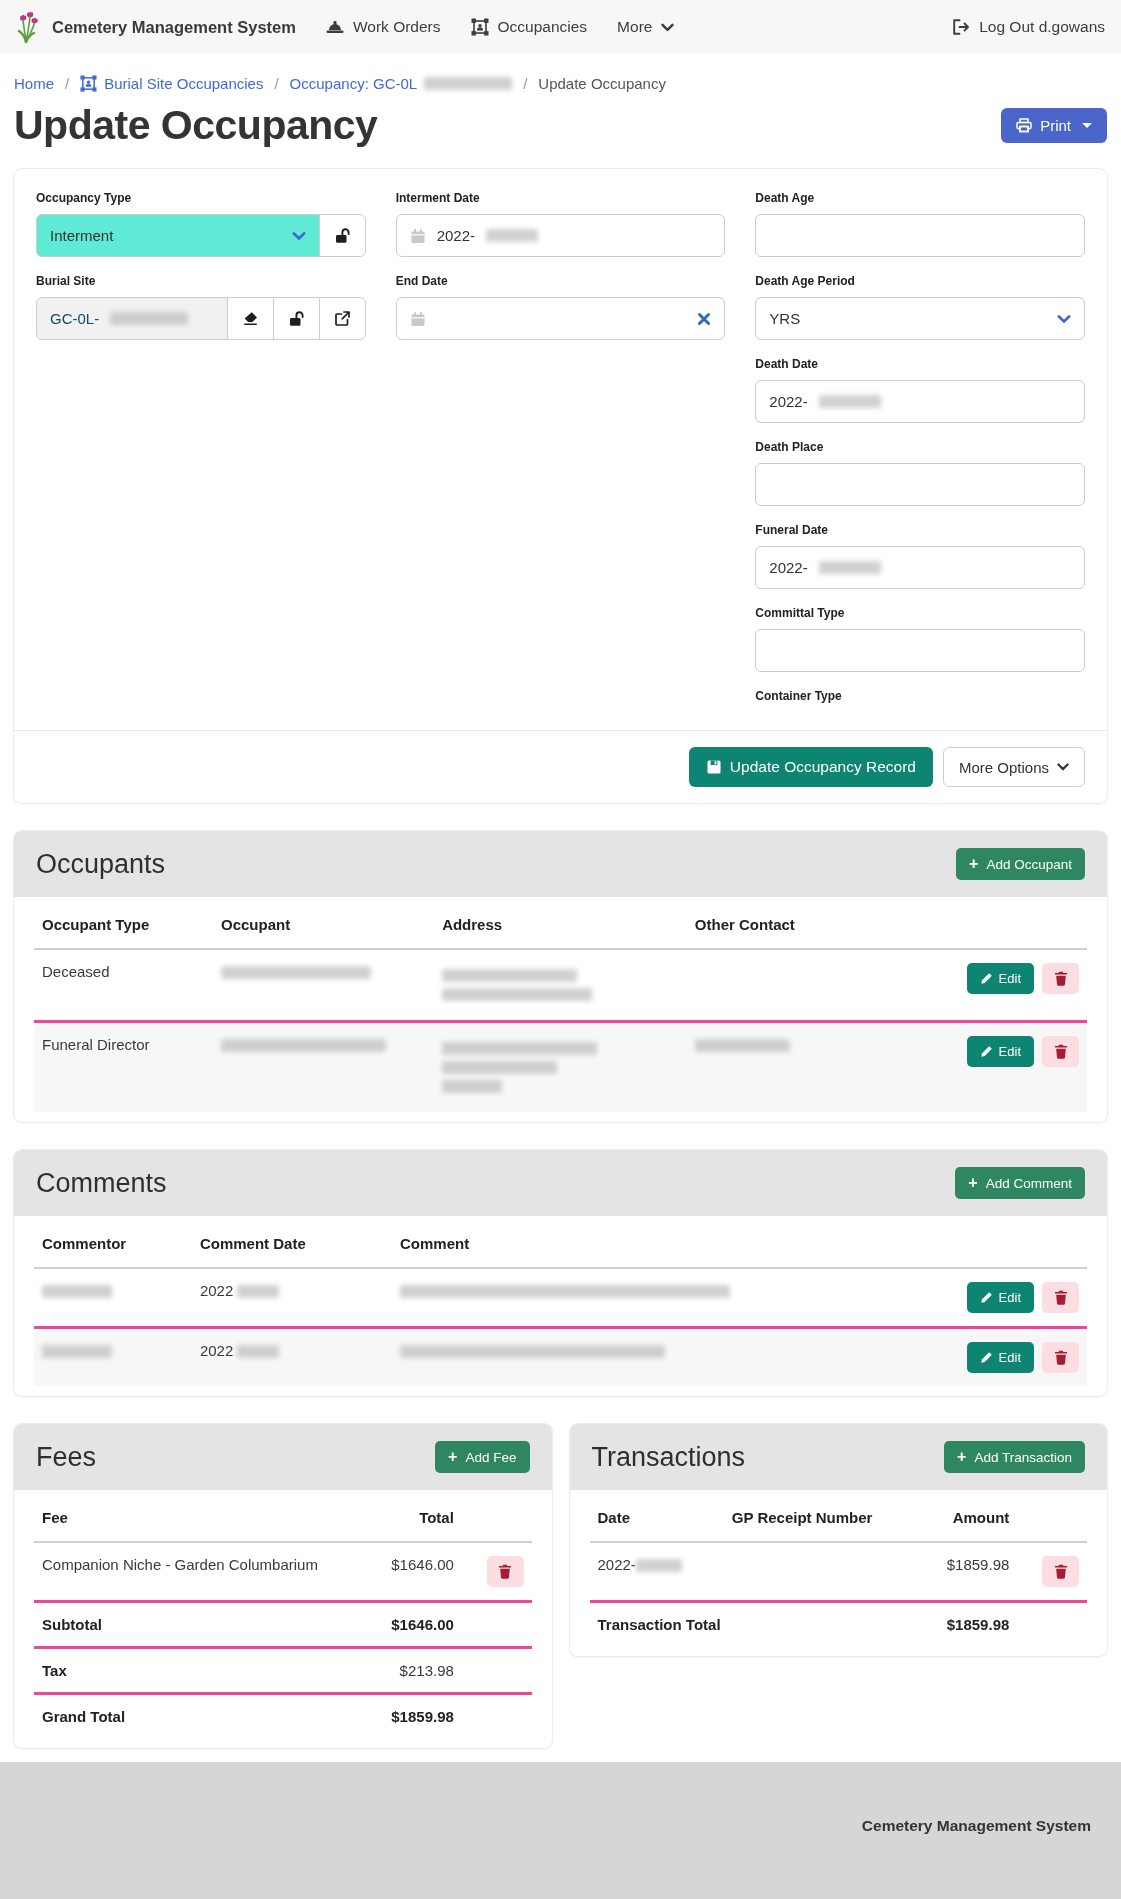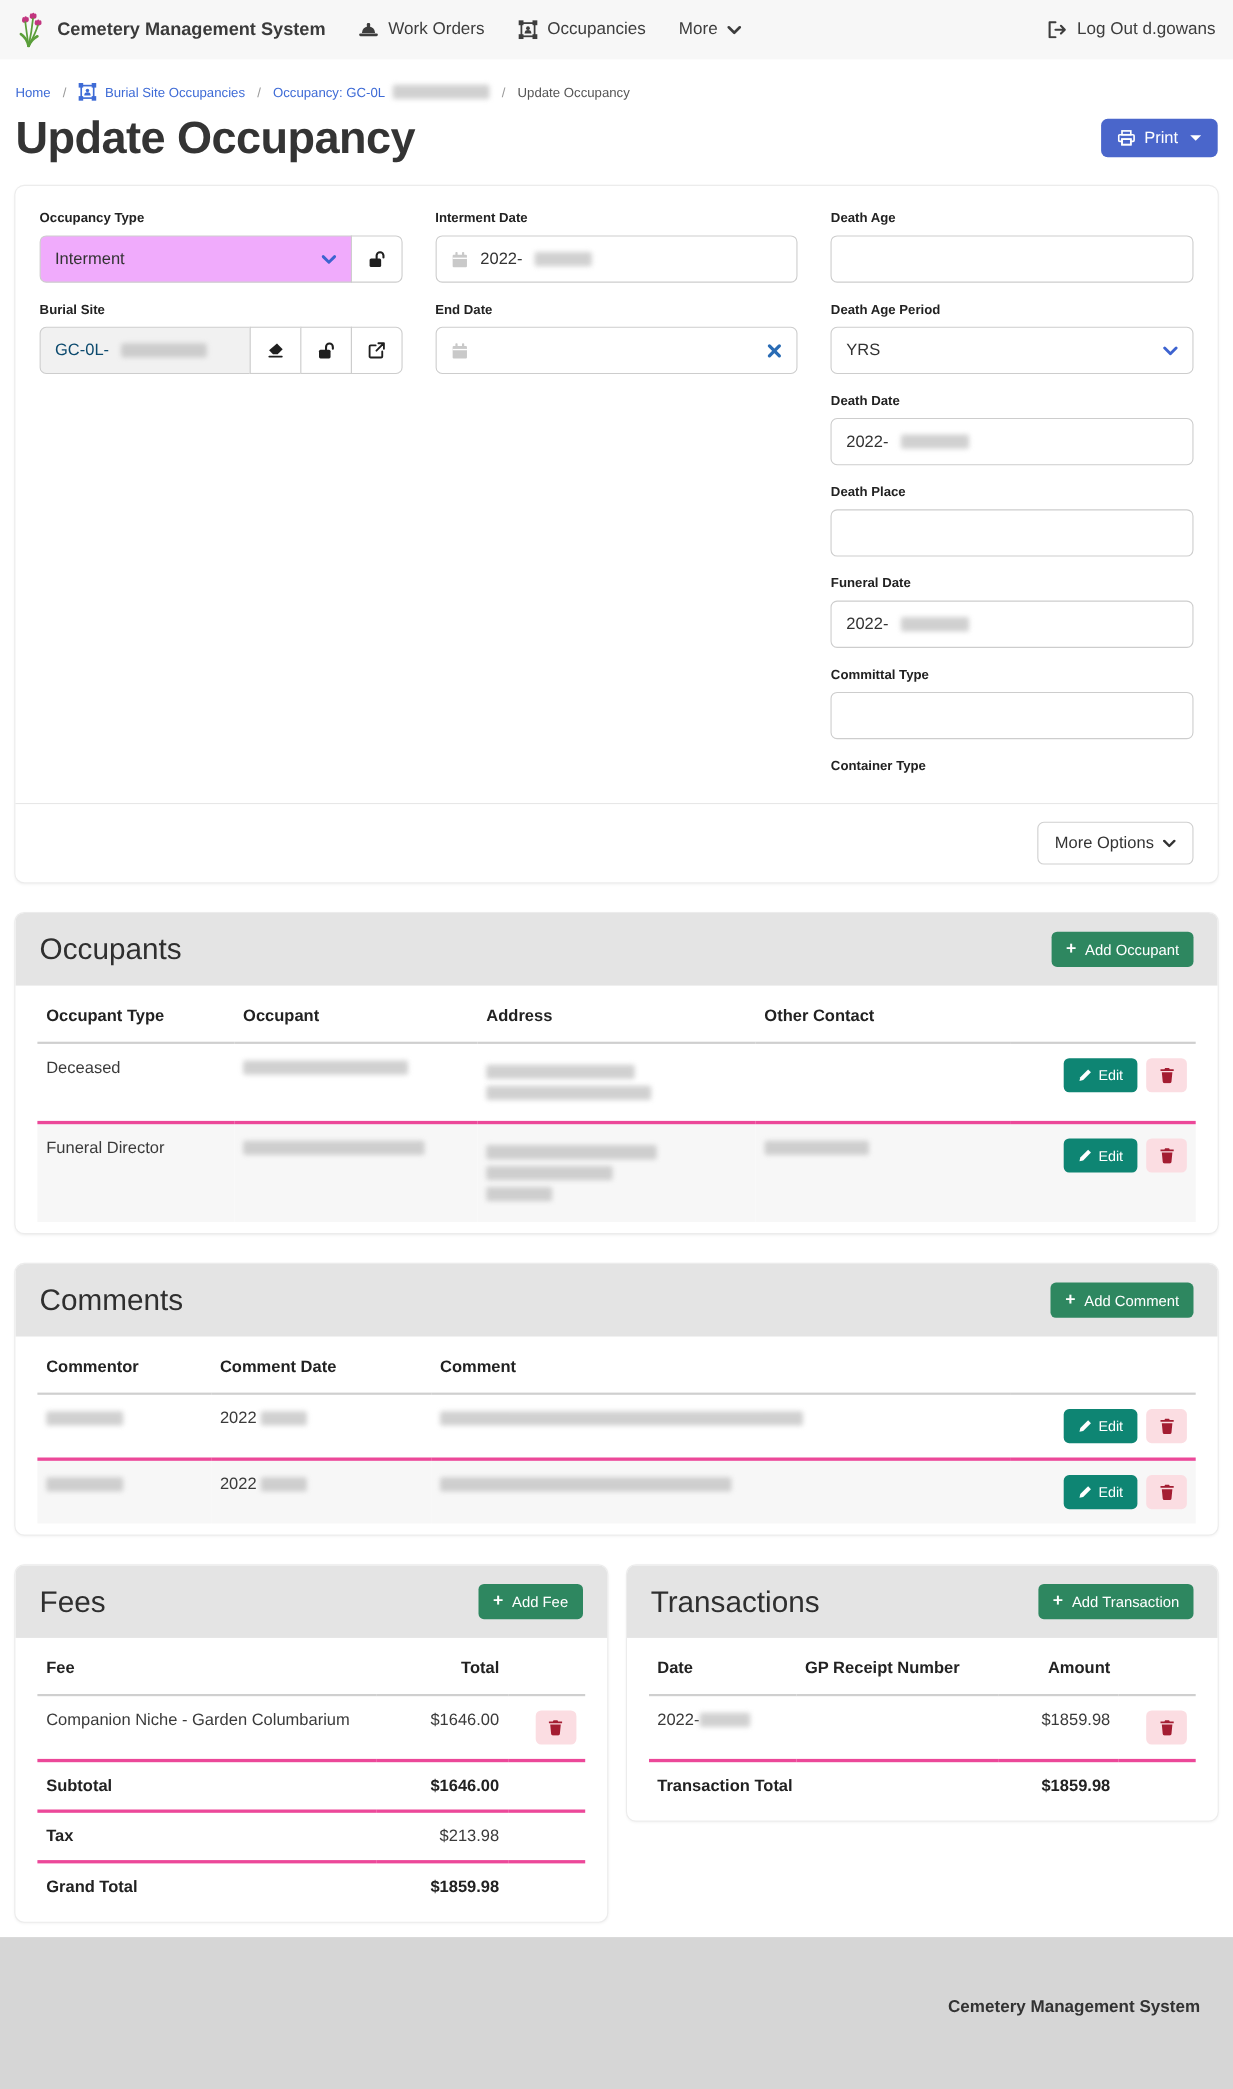--- a/index.html
+++ b/index.html
@@ -12,21 +12,21 @@
   
   .navbar {
     height: 54px; background: #f7f7f7;
     display: flex; align-items: center; padding: 0 16px; gap: 30px;
   }
   .brand { display:flex; align-items:center; gap:10px; font-weight:bold; font-size:16.5px; color:#3a3a3a; }
   .nav-link { display:flex; align-items:center; gap:9px; font-size:15.5px; color:#3d3d3d; cursor:pointer; }
   .nav-right { margin-left:auto; display:flex; align-items:center; gap:9px; font-size:15.5px; color:#3d3d3d; cursor:pointer; }
   
   .container { padding: 0 14px; }
-  .breadcrumb { display:flex; align-items:center; gap:11px; margin: 21px 0 10px; font-size:12px; }
+  .breadcrumb { display:flex; align-items:center; gap:11px; margin: 21px 0 10px; font-size:15px; }
   .breadcrumb a { color:#3e6bd6; text-decoration:none; display:flex; align-items:center; gap:7px; cursor:pointer; }
   .crumb-sep { color:#999; }
   .crumb-current { color:#555; }
   .page-head { display:flex; justify-content:space-between; align-items:center; margin: 4px 0 20px; }
   .page-title { font-size:41px; font-weight:600; color:#343434; letter-spacing:-0.5px; }
   
   .btn { border:none; border-radius:6px; display:inline-flex; align-items:center; gap:8px; cursor:pointer; font-family:inherit; }
   .btn-print { background:#4a66cb; color:#fff; font-size:15px; padding:9px 15px; }
   .caret { width:0; height:0; border-left:5px solid transparent; border-right:5px solid transparent; border-top:5px solid #fff; margin-left:3px; }
   .btn-update { background:#0e8573; color:#fff; font-size:15.5px; padding:11px 17px; }
@@ -37,21 +37,21 @@
   .btn-trash { background:#fbdde2; color:#a41d32; width:37px; height:31px; border-radius:5px; justify-content:center; }
   
   .card { background:#fff; border-radius:8px; box-shadow: 0 0 0 1px #ececec, 0 1px 3px rgba(0,0,0,.08); }
   .form-card-body { padding: 22px 22px 10px; display:grid; grid-template-columns: 1fr 1fr 1fr; column-gap: 30px; }
   .field { margin-bottom: 17px; }
   .field label { display:block; font-weight:bold; font-size:12px; color:#222; margin-bottom:9px; }
   .control {
     height:43px; border:1px solid #cdcdcd; border-radius:6px; background:#fff;
     display:flex; align-items:center; padding:0 13px; font-size:15px; color:#333; gap:11px;
   }
-  .control.gray { background:#f0abfc;text-align:right; }
+  .control.gray { background:#5eead4;text-align:right; }
   .control.readonly { background:#f1f1f1; color:#0c4a6e; }
   .select { position:relative; padding-right:36px; }
   .select .chev { position:absolute; right:13px; top:50%; transform:translateY(-50%); }
   .igroup { display:flex; }
   .igroup .control { flex:1; border-top-right-radius:0; border-bottom-right-radius:0; }
   .igroup-btn { width:47px; height:43px; background:#fff; border:1px solid #cdcdcd; margin-left:-1px;
     display:flex; align-items:center; justify-content:center; cursor:pointer; color:#2b2b2b; }
   .igroup-btn:last-child { border-radius:0 6px 6px 0; }
   .clear-x { margin-left:auto; cursor:pointer; display:flex; }
   .card-footer { border-top:1px solid #e7e7e7; padding:16px 22px; display:flex; justify-content:flex-end; gap:10px; }
@@ -338,20 +338,30 @@
               <span></span>
             </div>
         </div>
         <div class="field">
           <label>Container Type</label>
         </div>
       </div>
     </div>
 
     <div class="card-footer">
+      <button class="btn btn-update">
+        <span class="icon">
+          <svg width="16" height="16" viewBox="0 0 16 16">
+            <rect x="1.5" y="1.5" width="13" height="13" rx="1.6" fill="#fff"></rect>
+            <rect x="4.6" y="1.5" width="6.8" height="4.6" fill="#0e8573"></rect>
+            <rect x="8.6" y="2.2" width="1.8" height="3.2" fill="#fff"></rect>
+          </svg>
+        </span>
+        <span>Update Occupancy Record</span>
+      </button>
       <button class="btn btn-more">
         <span>More Options</span>
         <span class="icon">
           <svg width="12" height="8" viewBox="0 0 12 8" fill="none" stroke="#333" stroke-width="2.2" stroke-linecap="round" stroke-linejoin="round">
               <path d="M1.4 1.5 L6 6.1 L10.6 1.5"></path>
             </svg>
         </span>
       </button>
     </div>
   </div>

